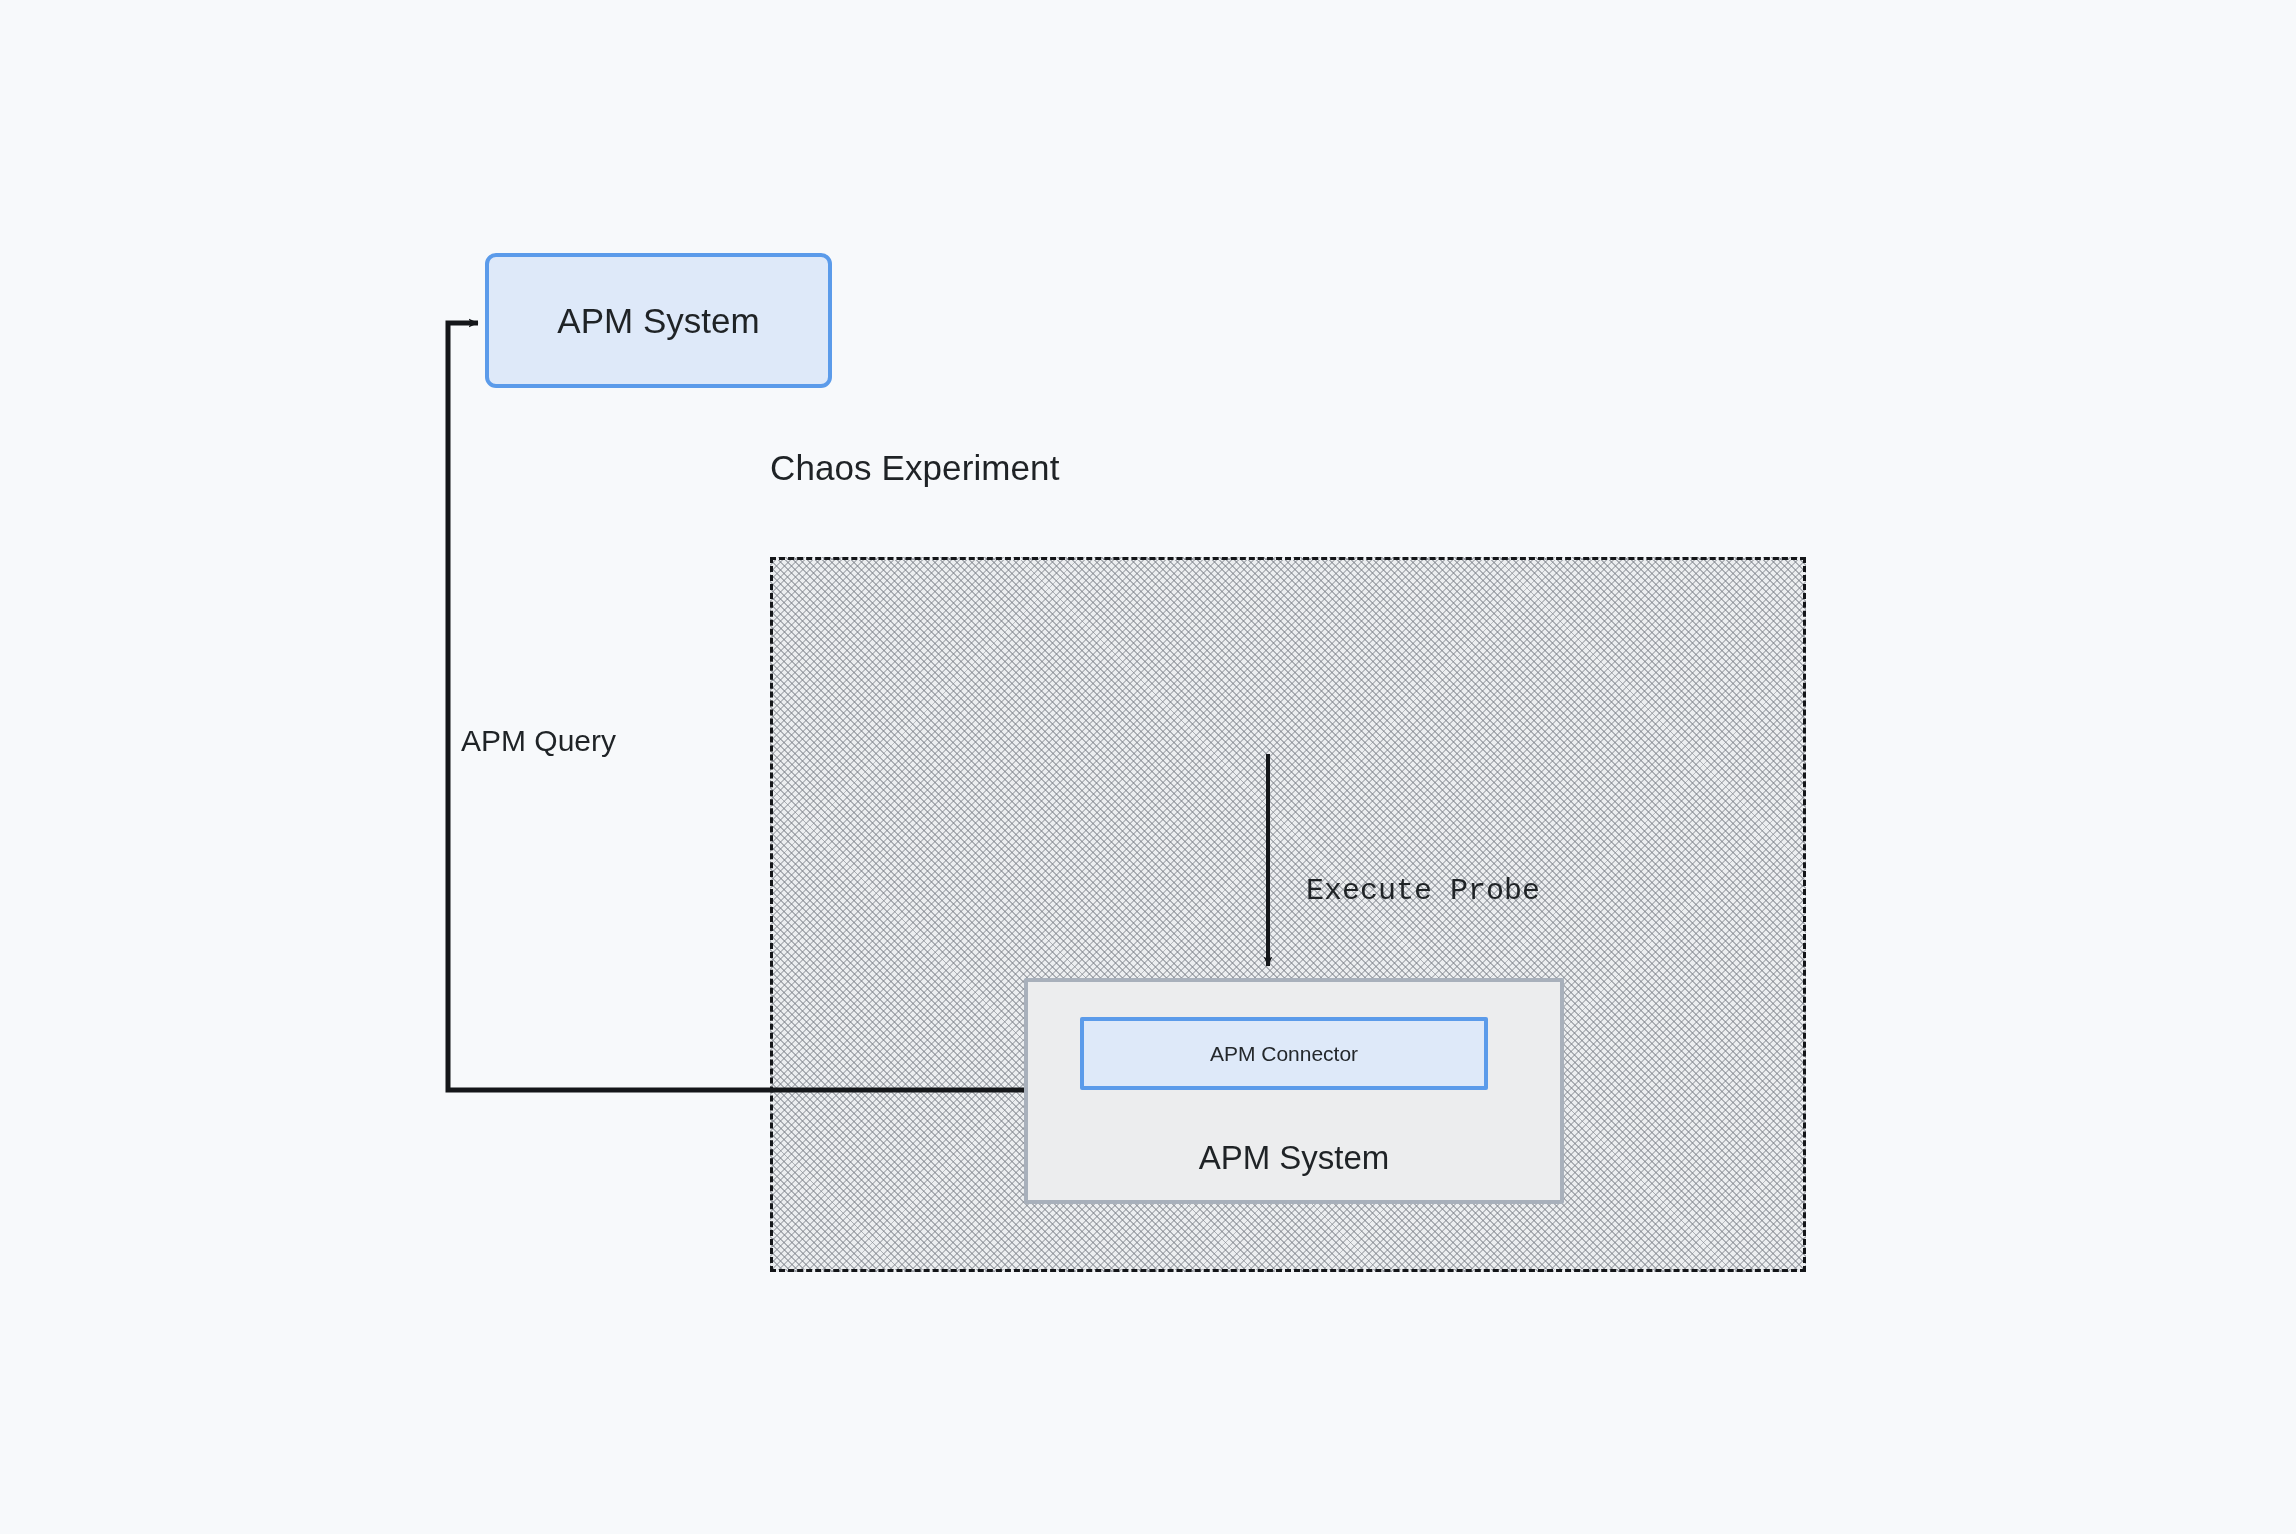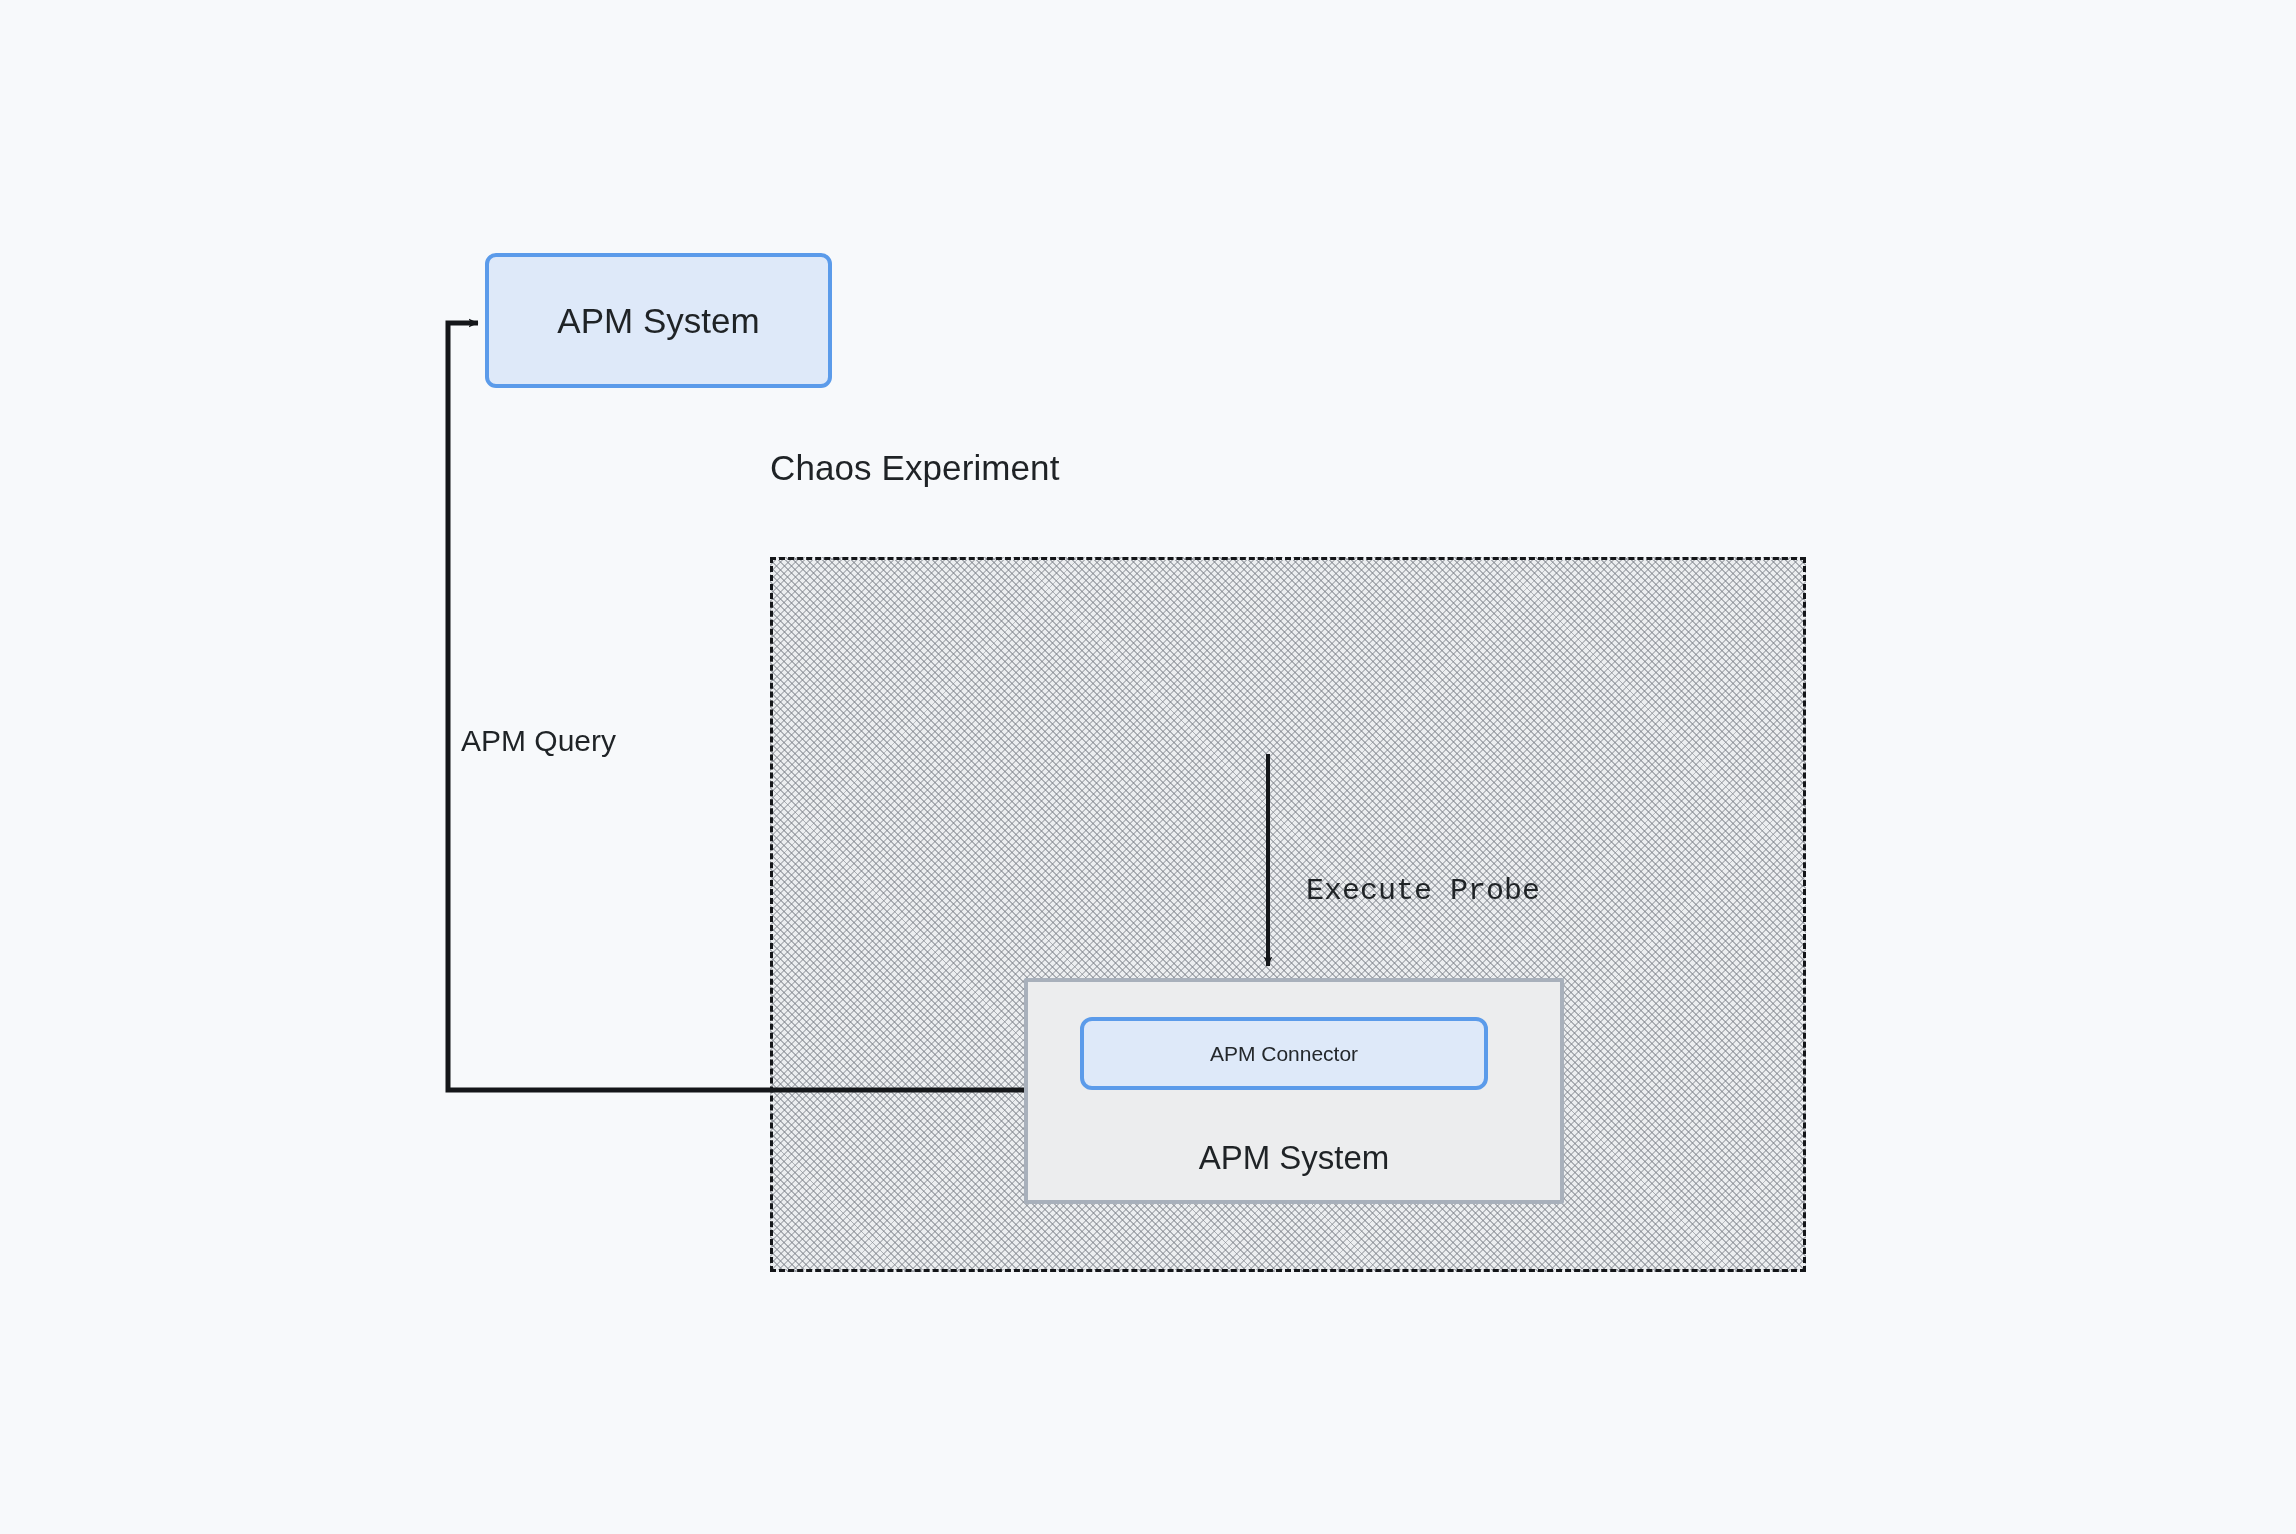--- a/index.html
+++ b/index.html
@@ -110,21 +110,21 @@
     color: #1f2326;
   }
 
   .node-apm-connector {
     left: 1080px;
     top: 1017px;
     width: 408px;
     height: 73px;
     background: #dee9f9;
     border: 4px solid #5b9bea;
-    border-radius: 12px;
+    border-radius: 2px;
     font-size: 21px;
     color: #24282c;
   }
 
   
   .edge-label {
     position: absolute;
     font-size: 30px;
     color: #1f2326;
     white-space: nowrap;

